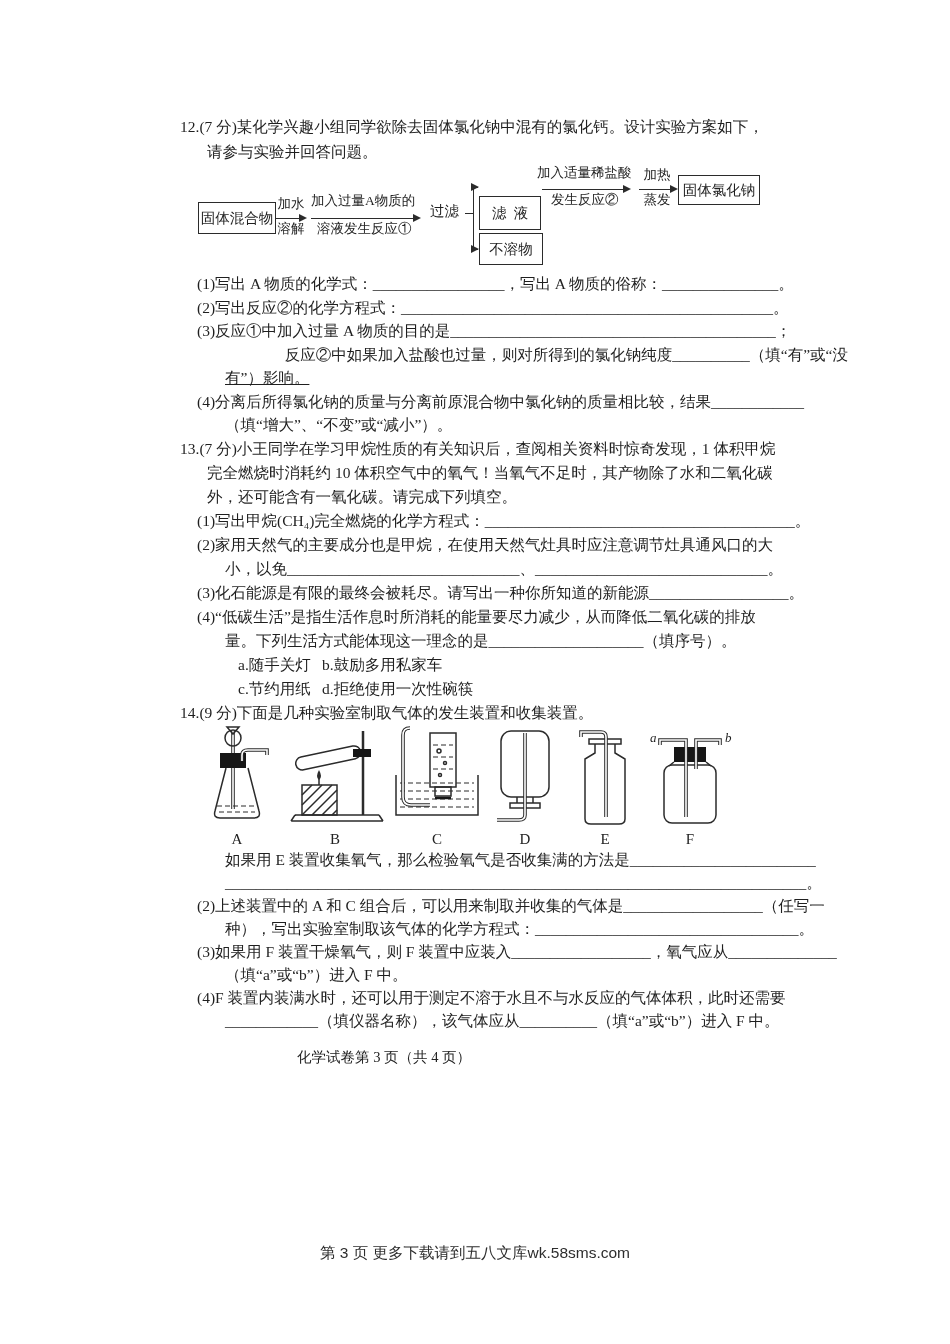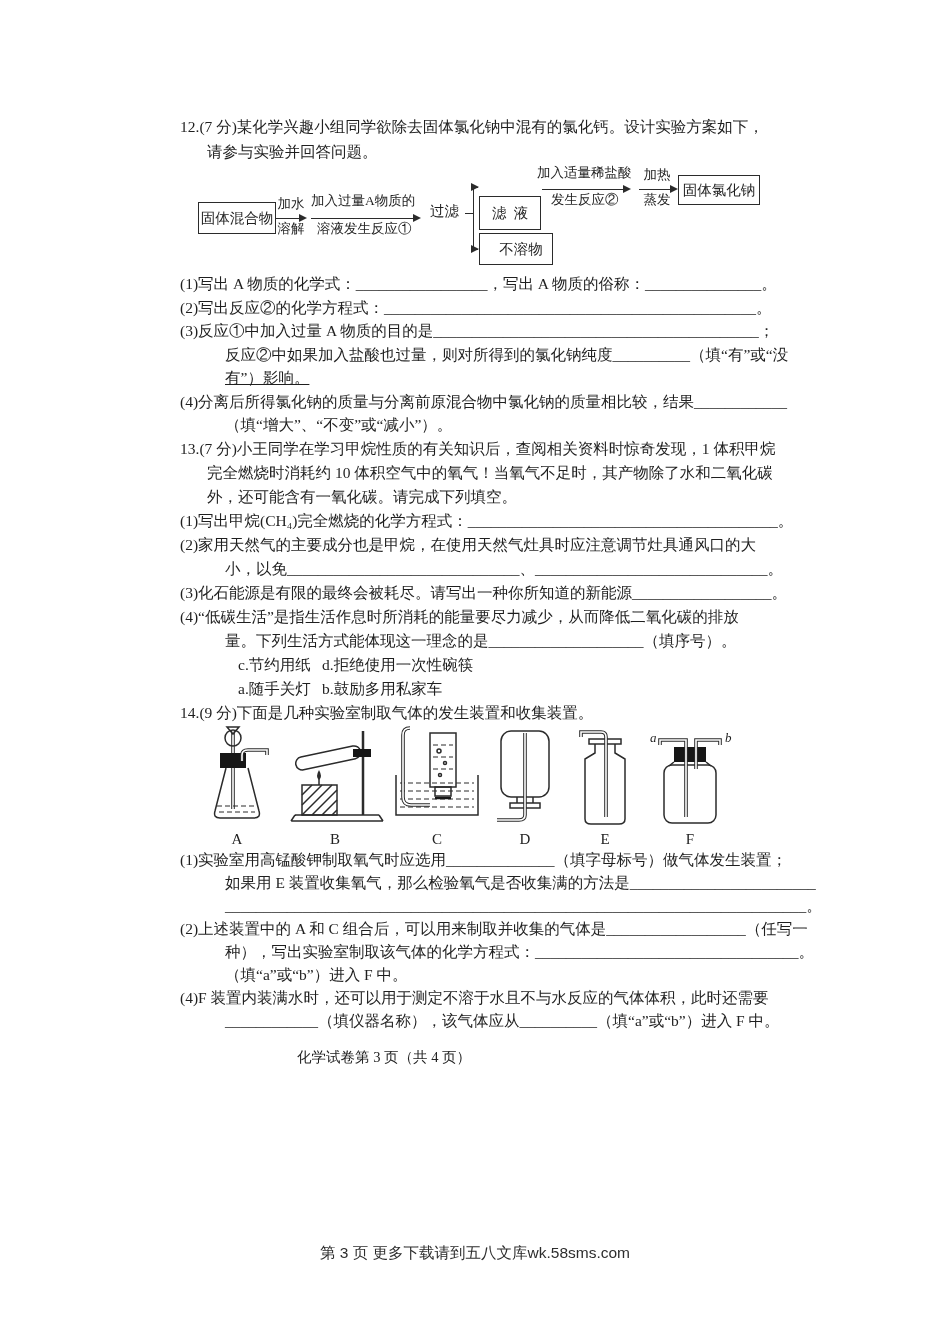--- a/index.html
+++ b/index.html
@@ -6,21 +6,21 @@
   body {
     width:950px; height:1344px; background:#ffffff;
     font-family:"Liberation Serif", serif; color:#1f1f1f;
     position:relative; overflow:hidden;
   }
   .col { position:absolute; left:180px; width:668px; }
   .ln { white-space:nowrap; font-size:15.5px; }
   .lh25 .ln { line-height:25px; }
   .lh24 .ln { line-height:24px; }
   .lh235 .ln { line-height:23.5px; }
-  .i1 { }   
+  .i1 { margin-left:17px; }   
   .i2 { margin-left:45px; }   
   .s2 { margin-left:27px; }   
   .opt { margin-left:58px; }
   .optA { display:inline-block; width:84px; }
 
   
   .flow { position:relative; height:108px; margin-left:5px; font-size:13.5px; }
   .fbox { position:absolute; border:1.8px solid #2b2b2b; display:flex;
           align-items:center; justify-content:center; font-size:14.5px;
           background:#fff; white-space:pre; }
@@ -71,56 +71,56 @@
     <div class="flab" style="left:245px;top:39px;font-size:14.5px;">过滤</div>
 
     <div class="fline" style="left:280px;top:49px;width:9px;"></div>
     <div class="fvline" style="left:288px;top:23px;height:62px;"></div>
     <div class="fline" style="left:288px;top:23px;width:5px;"></div>
     <div class="fhead" style="left:286px;top:18.5px;"></div>
     <div class="fline" style="left:288px;top:85px;width:5px;"></div>
     <div class="fhead" style="left:286px;top:80.5px;"></div>
 
     <div class="fbox" style="left:294px;top:9px;width:60px;height:32px;margin-top:23px;">滤  液</div>
-    <div class="fbox" style="left:294px;top:69px;width:62px;height:30px;padding-left:10px;">不溶物</div>
+    <div class="fbox" style="left:294px;top:69px;width:62px;height:30px;">不溶物</div>
 
     <div class="flab" style="left:352px;top:1px;">加入适量稀盐酸</div>
     <div class="fline" style="left:357px;top:25px;width:84px;"></div>
     <div class="fhead" style="left:438px;top:20.5px;"></div>
     <div class="flab" style="left:366px;top:28px;">发生反应②</div>
 
     <div class="flab ctr" style="left:454px;top:3px;width:36px;font-family:Liberation Serif, serif;">加热</div>
     <div class="fline" style="left:454px;top:25px;width:34px;"></div>
     <div class="fhead" style="left:485px;top:20.5px;"></div>
     <div class="flab ctr" style="left:454px;top:28px;width:36px;">蒸发</div>
 
     <div class="fbox" style="left:493px;top:11px;width:80px;height:28px;">固体氯化钠</div>
   </div>
 
   <div class="ln i1" style="line-height:23.5px;">(1)写出 A 物质的化学式：_________________，写出 A 物质的俗称：_______________。</div>
   <div class="ln i1" style="line-height:23.5px;">(2)写出反应②的化学方程式：________________________________________________。</div>
   <div class="ln i1" style="line-height:23.5px;">(3)反应①中加入过量 A 物质的目的是__________________________________________；</div>
-  <div class="ln i2" style="line-height:23.5px;">反应②中如果加入盐酸也过量，则对所得到的氯化钠纯度__________（填“有”或“没</div>
+  <div class="ln i2" style="line-height:23.5px;text-align:right;">反应②中如果加入盐酸也过量，则对所得到的氯化钠纯度__________（填“有”或“没</div>
   <div class="ln i2" style="line-height:23.5px;text-decoration:underline;">有”）影响。</div>
   <div class="ln i1" style="line-height:23.5px;">(4)分离后所得氯化钠的质量与分离前原混合物中氯化钠的质量相比较，结果____________</div>
   <div class="ln i2" style="line-height:23.5px;">（填“增大”、“不变”或“减小”）。</div>
 </div>
 
 <div class="col lh24" style="top:437px;">
   <div class="ln">13.(7 分)小王同学在学习甲烷性质的有关知识后，查阅相关资料时惊奇发现，1 体积甲烷</div>
   <div class="ln s2">完全燃烧时消耗约 10 体积空气中的氧气！当氧气不足时，其产物除了水和二氧化碳</div>
   <div class="ln s2">外，还可能含有一氧化碳。请完成下列填空。</div>
   <div class="ln i1">(1)写出甲烷(CH₄)完全燃烧的化学方程式：________________________________________。</div>
   <div class="ln i1">(2)家用天然气的主要成分也是甲烷，在使用天然气灶具时应注意调节灶具通风口的大</div>
   <div class="ln i2">小，以免______________________________、______________________________。</div>
   <div class="ln i1">(3)化石能源是有限的最终会被耗尽。请写出一种你所知道的新能源__________________。</div>
   <div class="ln i1">(4)“低碳生活”是指生活作息时所消耗的能量要尽力减少，从而降低二氧化碳的排放</div>
   <div class="ln i2">量。下列生活方式能体现这一理念的是____________________（填序号）。</div>
+  <div class="ln opt"><span class="optA">a.随手关灯</span><span>b.鼓励多用私家车</span></div>
   <div class="ln opt"><span class="optA">c.节约用纸</span><span>d.拒绝使用一次性碗筷</span></div>
-  <div class="ln opt"><span class="optA">a.随手关灯</span><span>b.鼓励多用私家车</span></div>
 </div>
 
 <div class="col" style="top:701px;">
   <div class="ln" style="line-height:24px;">14.(9 分)下面是几种实验室制取气体的发生装置和收集装置。</div>
 
   <div class="apps">
 
     <div class="app" style="left:17px;width:80px;">
       <svg width="80" height="100" viewBox="0 0 80 100">
         <path class="tube-o" d="M36,6 L36,84"></path>
@@ -200,24 +200,24 @@
         <path class="tube-i" d="M12,20 L12,15 L38,15 L38,92"></path>
         <path class="tube-o" d="M72,20 L72,15 L48,15 L48,44"></path>
         <path class="tube-i" d="M72,20 L72,15 L48,15 L48,44"></path>
         <text x="2" y="17" font-size="13" font-style="italic" fill="#1f1f1f">a</text>
         <text x="77" y="17" font-size="13" font-style="italic" fill="#1f1f1f">b</text>
       </svg>
       <div class="applbl">F</div>
     </div>
   </div>
 
-  <div class="ln i1" style="line-height:23px;">(1)实验室用高锰酸钾制取氧气时应选用______________（填字母标号）做气体发生装置；</div>
   <div class="ln i2" style="line-height:23px;">如果用 E 装置收集氧气，那么检验氧气是否收集满的方法是________________________</div>
   <div class="ln i2" style="line-height:23px;">___________________________________________________________________________。</div>
   <div class="ln i1" style="line-height:23px;">(2)上述装置中的 A 和 C 组合后，可以用来制取并收集的气体是__________________（任写一</div>
   <div class="ln i2" style="line-height:23px;">种），写出实验室制取该气体的化学方程式：__________________________________。</div>
+  <div class="ln i1" style="line-height:23px;">(3)如果用 F 装置干燥氧气，则 F 装置中应装入__________________，氧气应从______________</div>
   <div class="ln i2" style="line-height:23px;">（填“a”或“b”）进入 F 中。</div>
   <div class="ln i1" style="line-height:23px;">(4)F 装置内装满水时，还可以用于测定不溶于水且不与水反应的气体体积，此时还需要</div>
   <div class="ln i2" style="line-height:23px;">____________（填仪器名称），该气体应从__________（填“a”或“b”）进入 F 中。</div>
 </div>
 
 <div class="pgfoot">化学试卷第 3 页（共 4 页）</div>
 <div class="sitefoot">第 3 页 更多下载请到五八文库wk.58sms.com</div>
 
 </body></html>

